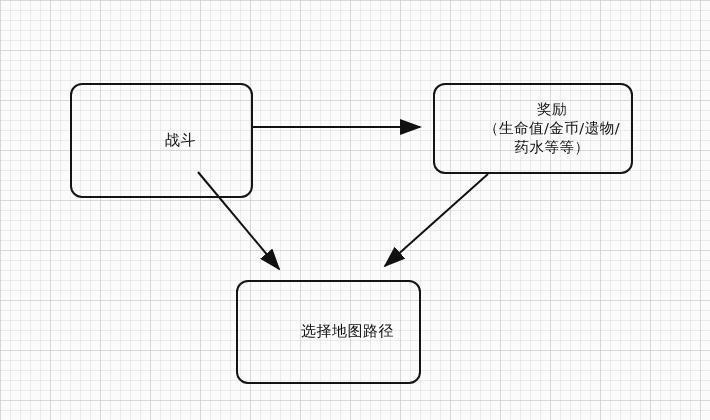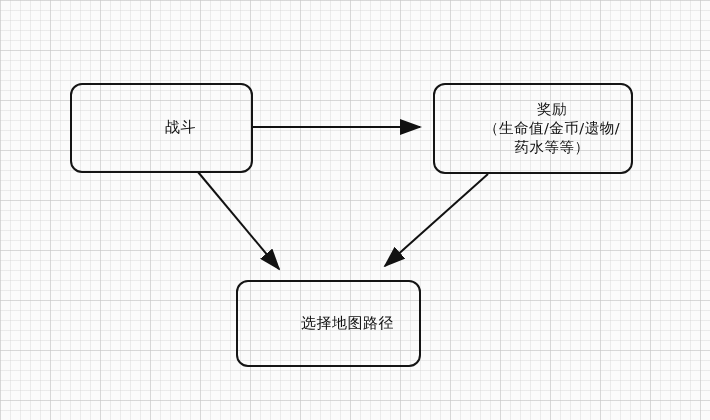--- a/index.html
+++ b/index.html
@@ -55,35 +55,35 @@
   .node-label {
     display: block;
     padding: 0 8px;
     white-space: pre-line;
     margin-left: 38px;
   }
   #node-battle {
     left: 70px;
     top: 83px;
     width: 183px;
-    height: 90px;
+    height: 115px;
     font-size: 15px;
   }
   #node-reward {
     left: 433px;
     top: 83px;
     width: 200px;
     height: 91px;
     font-size: 14.5px;
   }
   #node-mappath {
     left: 236px;
     top: 280px;
     width: 185px;
-    height: 87px;
+    height: 104px;
     font-size: 15px;
   }
 </style>
 </head>
 <body>
 
 <div id="canvas">
 
   <svg class="edge-layer" viewBox="0 0 710 420" width="710" height="420" xmlns="http://www.w3.org/2000/svg">
     <defs>

